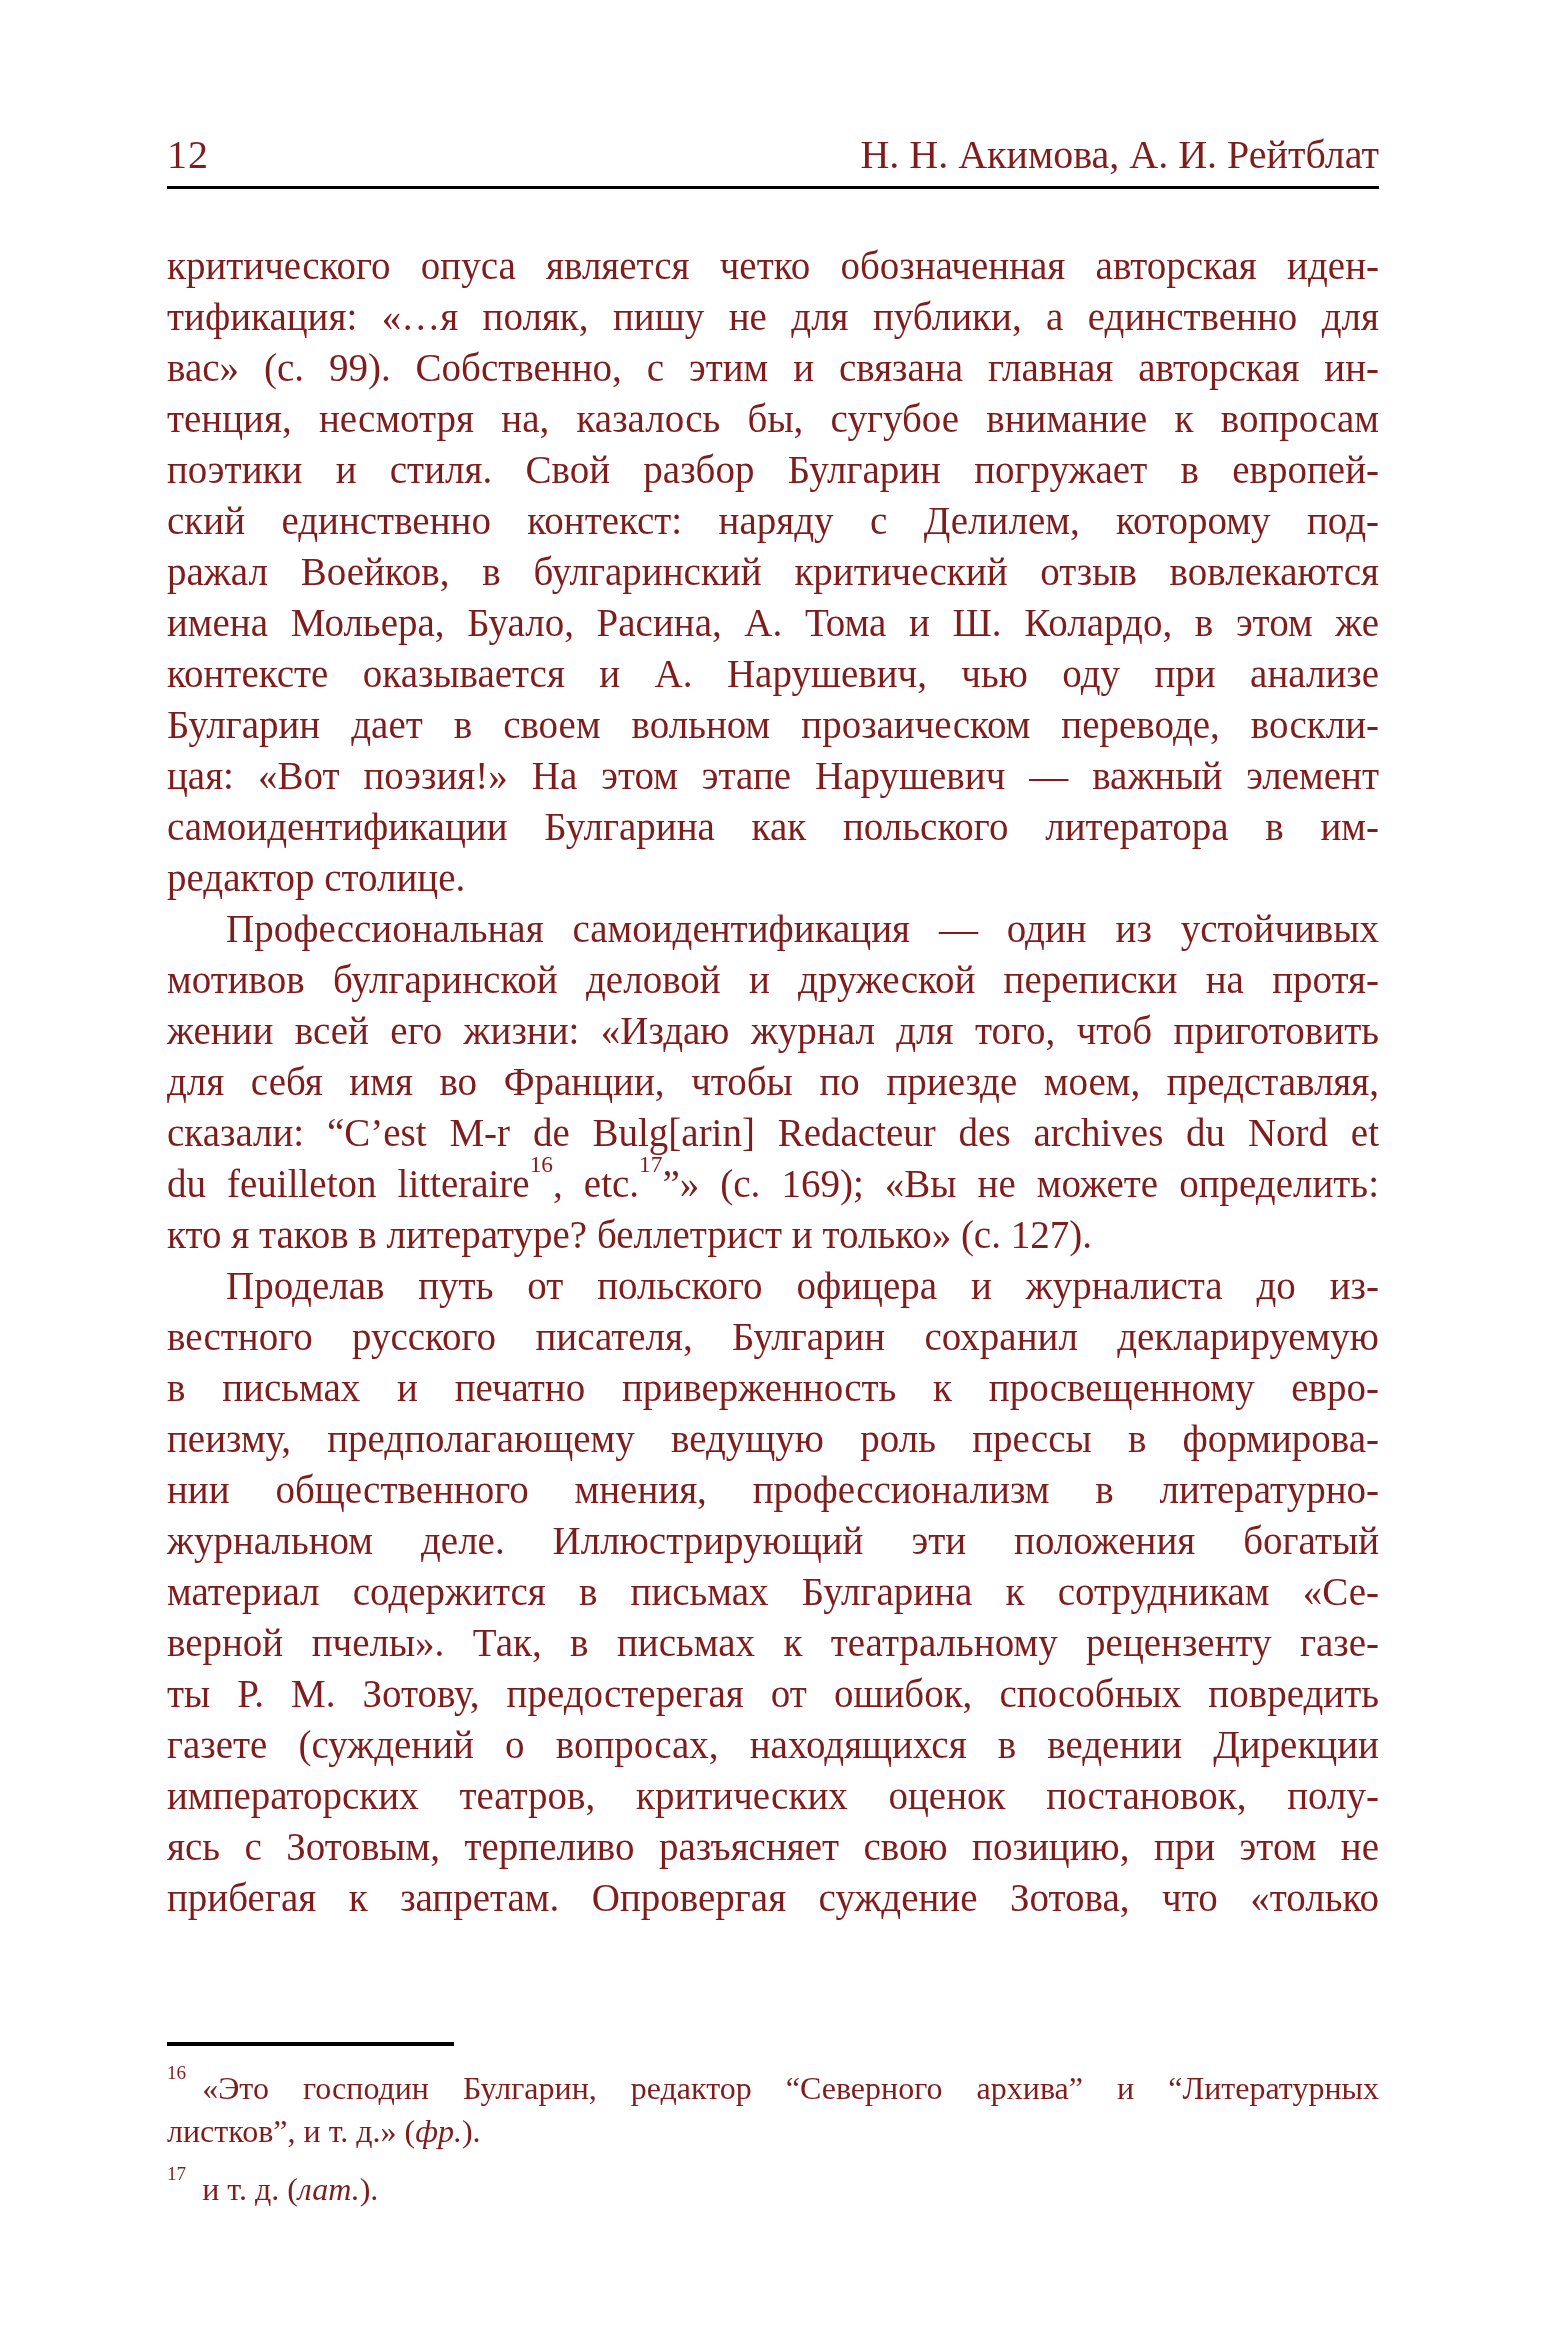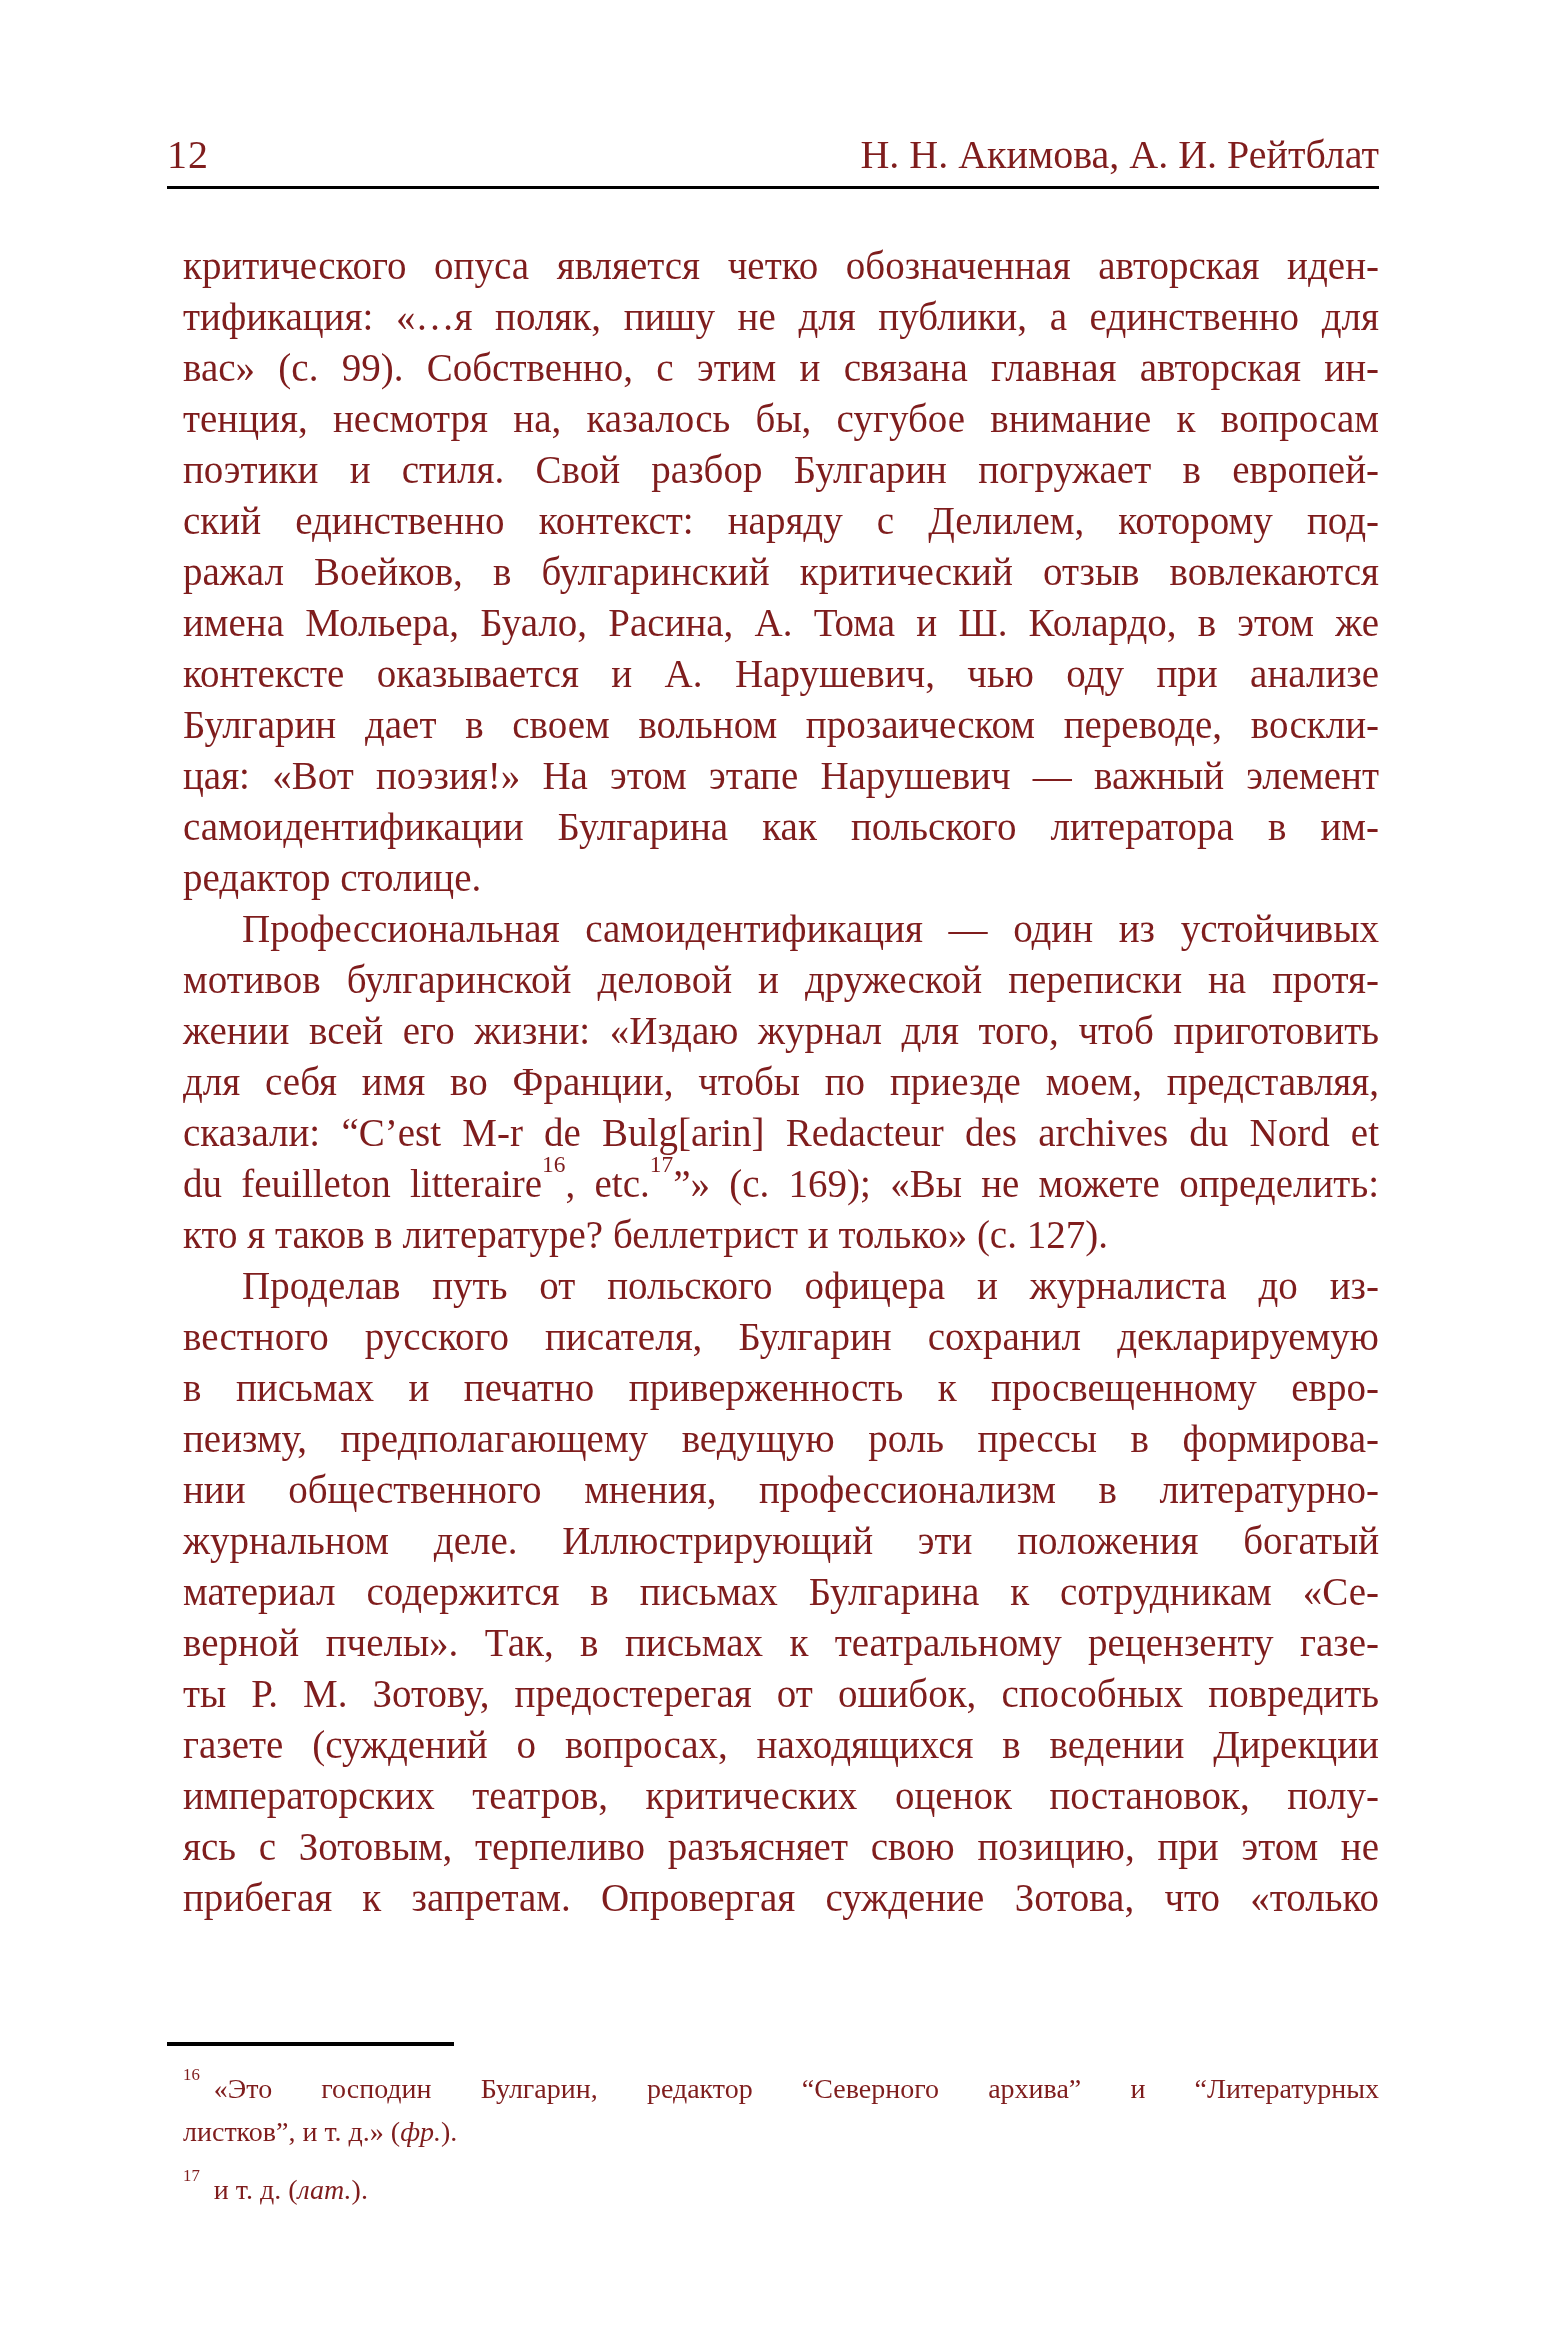--- a/index.html
+++ b/index.html
@@ -31,21 +31,20 @@
     position: absolute;
     left: 167px;
     top: 240px;
     width: 1212px;
     font-size: 39px;
     line-height: 51px;
   }
   .line {
     text-align: justify;
     text-align-last: justify;
-    margin-left: 16px;
   }
   .line.last { text-align-last: left; }
   .line.indent { text-indent: 59px; }
   sup {
     font-size: 60%;
     line-height: 0;
     position: relative;
     top: -0.45em;
   }
   .fn-rule {
@@ -54,21 +53,21 @@
     top: 2042px;
     width: 287px;
     height: 3.8px;
     background: #000000;
   }
   .footnotes {
     position: absolute;
     left: 167px;
     top: 2067px;
     width: 1212px;
-    font-size: 28px;
+    font-size: 32px;
     line-height: 43px;
   }
   .footnote { margin: 0 0 15px 0; }
   .footnote i { font-style: italic; }
 </style>
 </head>
 <body>
 
 <div class="page">
 

